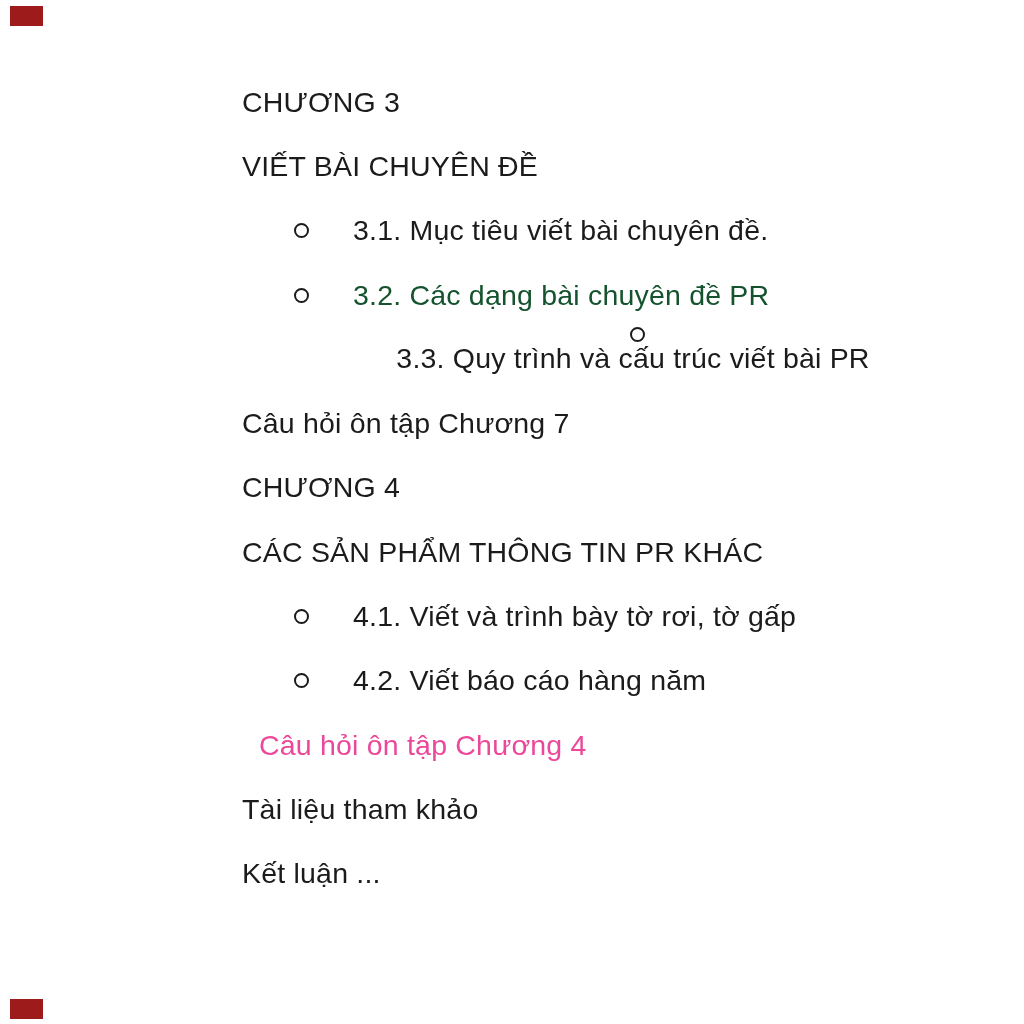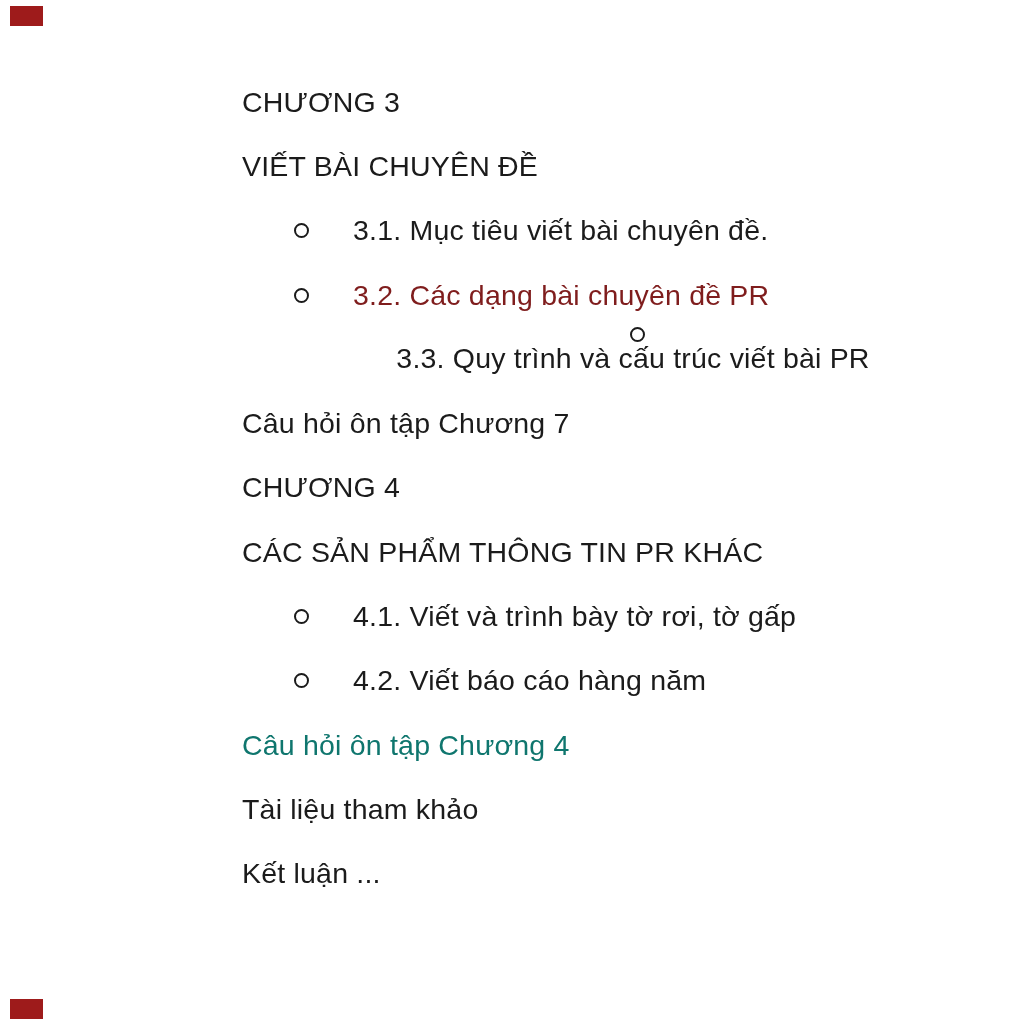--- a/index.html
+++ b/index.html
@@ -66,21 +66,21 @@
       <div class="toc-line" style="color: rgb(27, 27, 27);">
         <span class="line-text">CHƯƠNG 3</span>
       </div>
       <div class="toc-line" style="color: rgb(27, 27, 27);">
         <span class="line-text">VIẾT BÀI CHUYÊN ĐỀ</span>
       </div>
       <div class="toc-line bullet" style="color: rgb(27, 27, 27);">
         <span class="bullet-marker" style="border-color: rgb(27, 27, 27);"></span>
         <span class="line-text">3.1. Mục tiêu viết bài chuyên đề.</span>
       </div>
-      <div class="toc-line bullet" style="color: #7f1d1d;">
+      <div class="toc-line bullet" style="color: #14532d;">
         <span class="bullet-marker" style="border-color: rgb(27, 27, 27);"></span>
         <span class="line-text">3.2. Các dạng bài chuyên đề PR</span>
       </div>
       <div class="toc-line bullet" style="color: rgb(27, 27, 27); flex-direction: column;">
         <span class="bullet-marker" style="border-color: rgb(27, 27, 27);"></span>
         <span class="line-text">3.3. Quy trình và cấu trúc viết bài PR</span>
       </div>
       <div class="toc-line" style="color: rgb(27, 27, 27);">
         <span class="line-text">Câu hỏi ôn tập Chương 7</span>
       </div>
@@ -91,21 +91,21 @@
         <span class="line-text">CÁC SẢN PHẨM THÔNG TIN PR KHÁC</span>
       </div>
       <div class="toc-line bullet" style="color: rgb(27, 27, 27);">
         <span class="bullet-marker" style="border-color: rgb(27, 27, 27);"></span>
         <span class="line-text">4.1. Viết và trình bày tờ rơi, tờ gấp</span>
       </div>
       <div class="toc-line bullet" style="color: rgb(27, 27, 27);">
         <span class="bullet-marker" style="border-color: rgb(27, 27, 27);"></span>
         <span class="line-text">4.2. Viết báo cáo hàng năm</span>
       </div>
-      <div class="toc-line" style="color: #0f766e;">
+      <div class="toc-line" style="color: #ec4899; margin-left: 17px;">
         <span class="line-text">Câu hỏi ôn tập Chương 4</span>
       </div>
       <div class="toc-line" style="color: rgb(27, 27, 27);">
         <span class="line-text">Tài liệu tham khảo</span>
       </div>
       <div class="toc-line" style="color: rgb(27, 27, 27);">
         <span class="line-text">Kết luận ...</span>
       </div>
     </div>
   <div class="corner-mark bottom" style="background: rgb(158, 27, 27);"></div>

